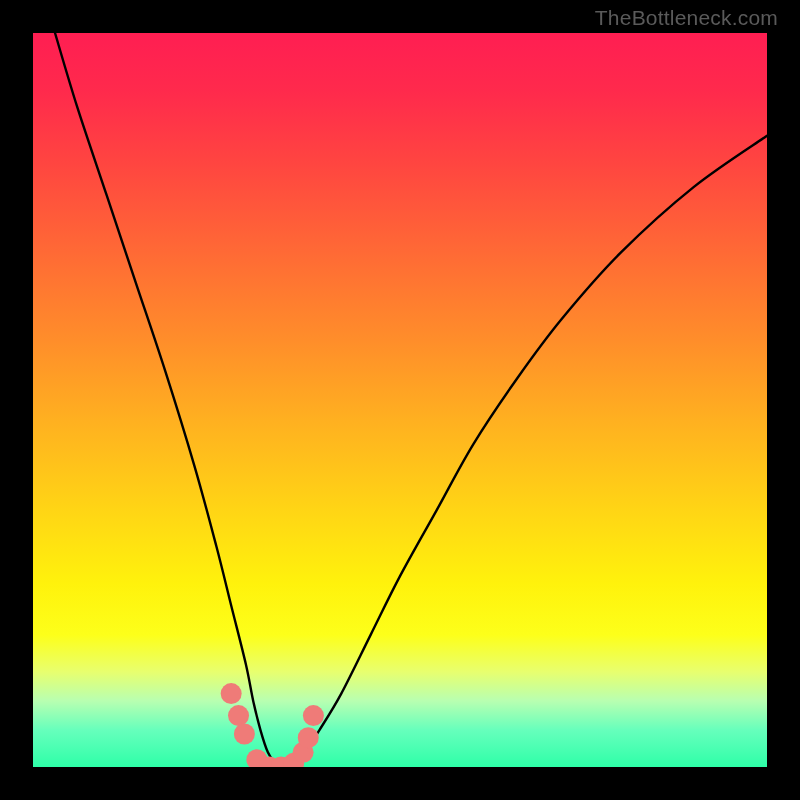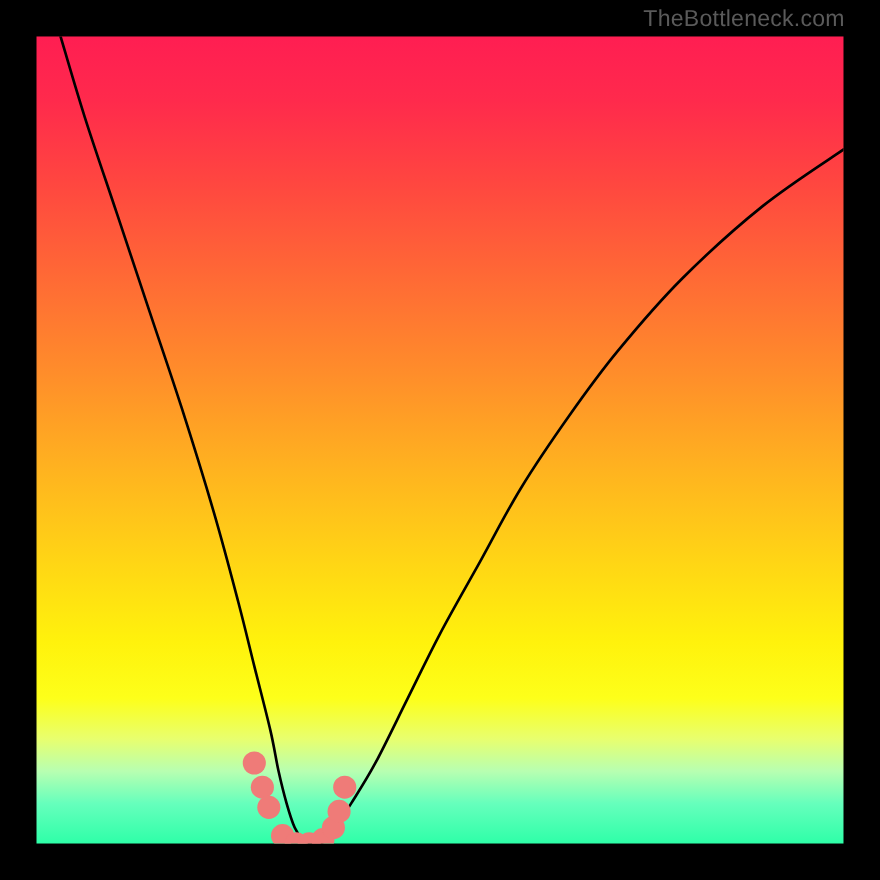--- a/index.html
+++ b/index.html
@@ -7,21 +7,21 @@
     width: 800px;
     height: 800px;
     background: #000;
     position: relative;
     overflow: hidden;
     font-family: Arial, Helvetica, sans-serif;
   }
   .watermark {
     position: absolute;
     top: 6px;
-    right: 32px;
+    right: 22px;
     color: #5a5a5a;
     font-size: 21px;
     font-weight: 500;
     z-index: 10;
     letter-spacing: 0.2px;
   }
   .plot-area {
     position: absolute;
     left: 33px;
     top: 33px;

